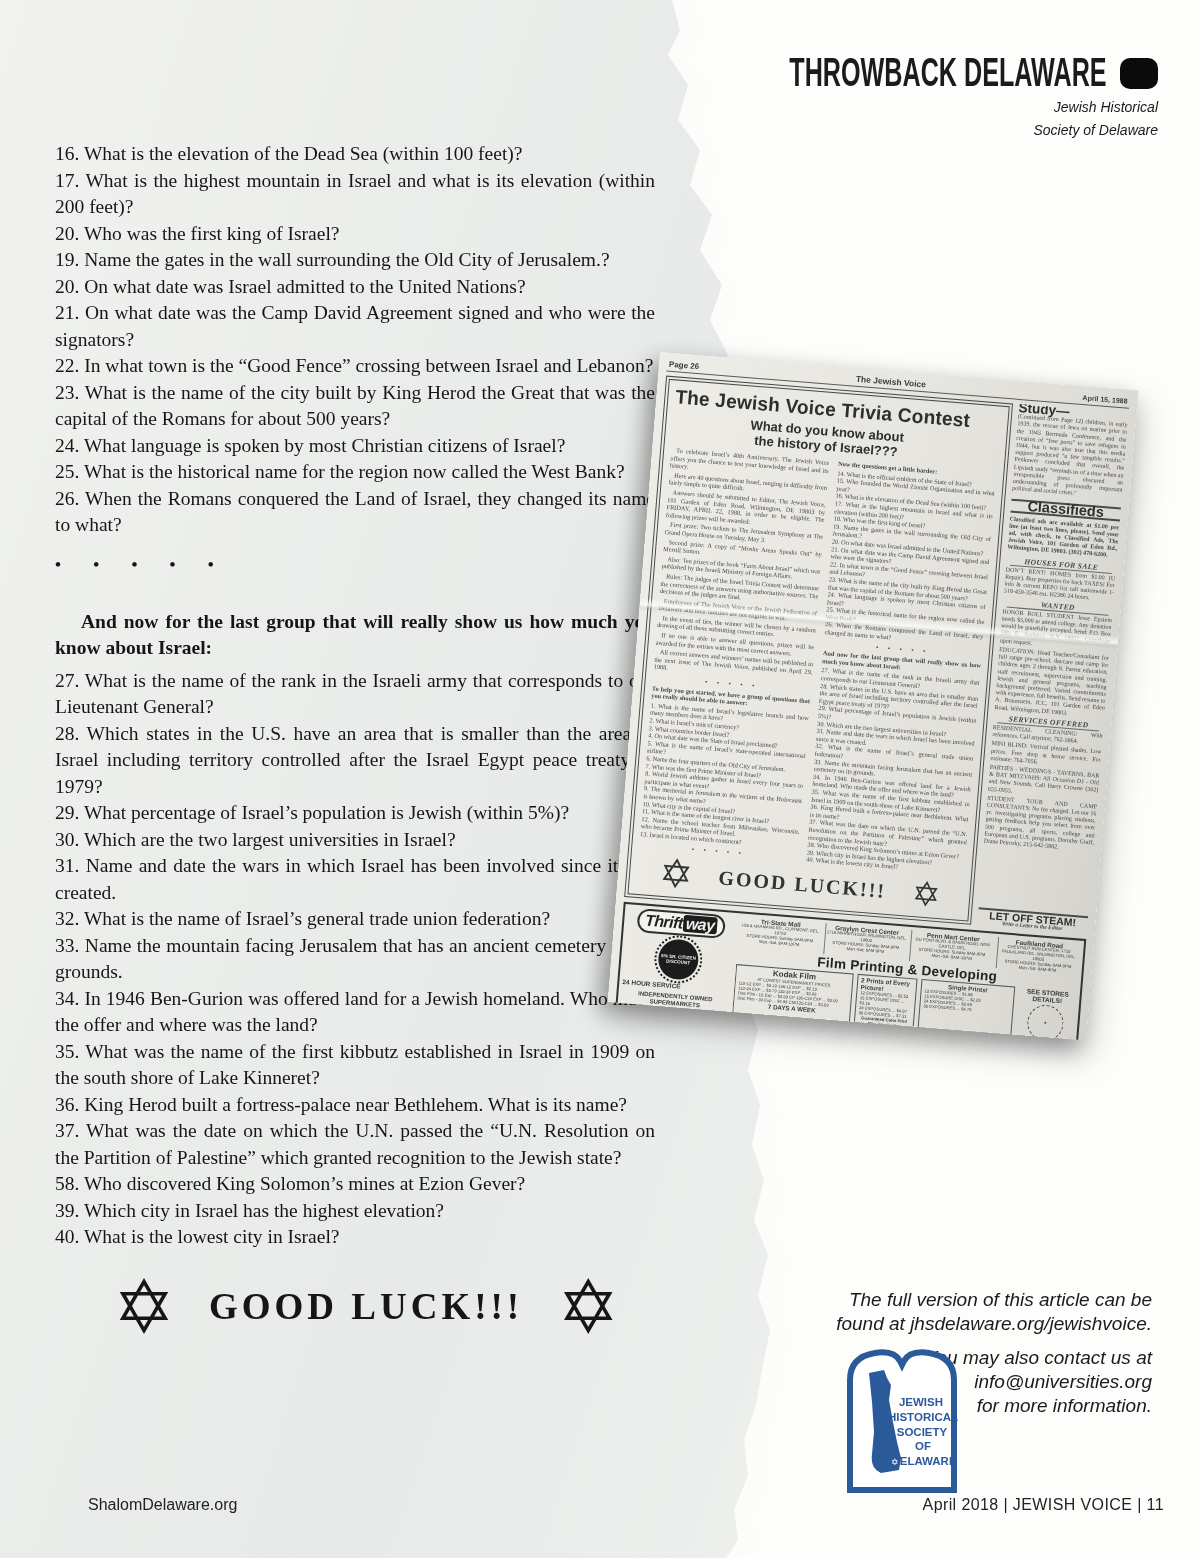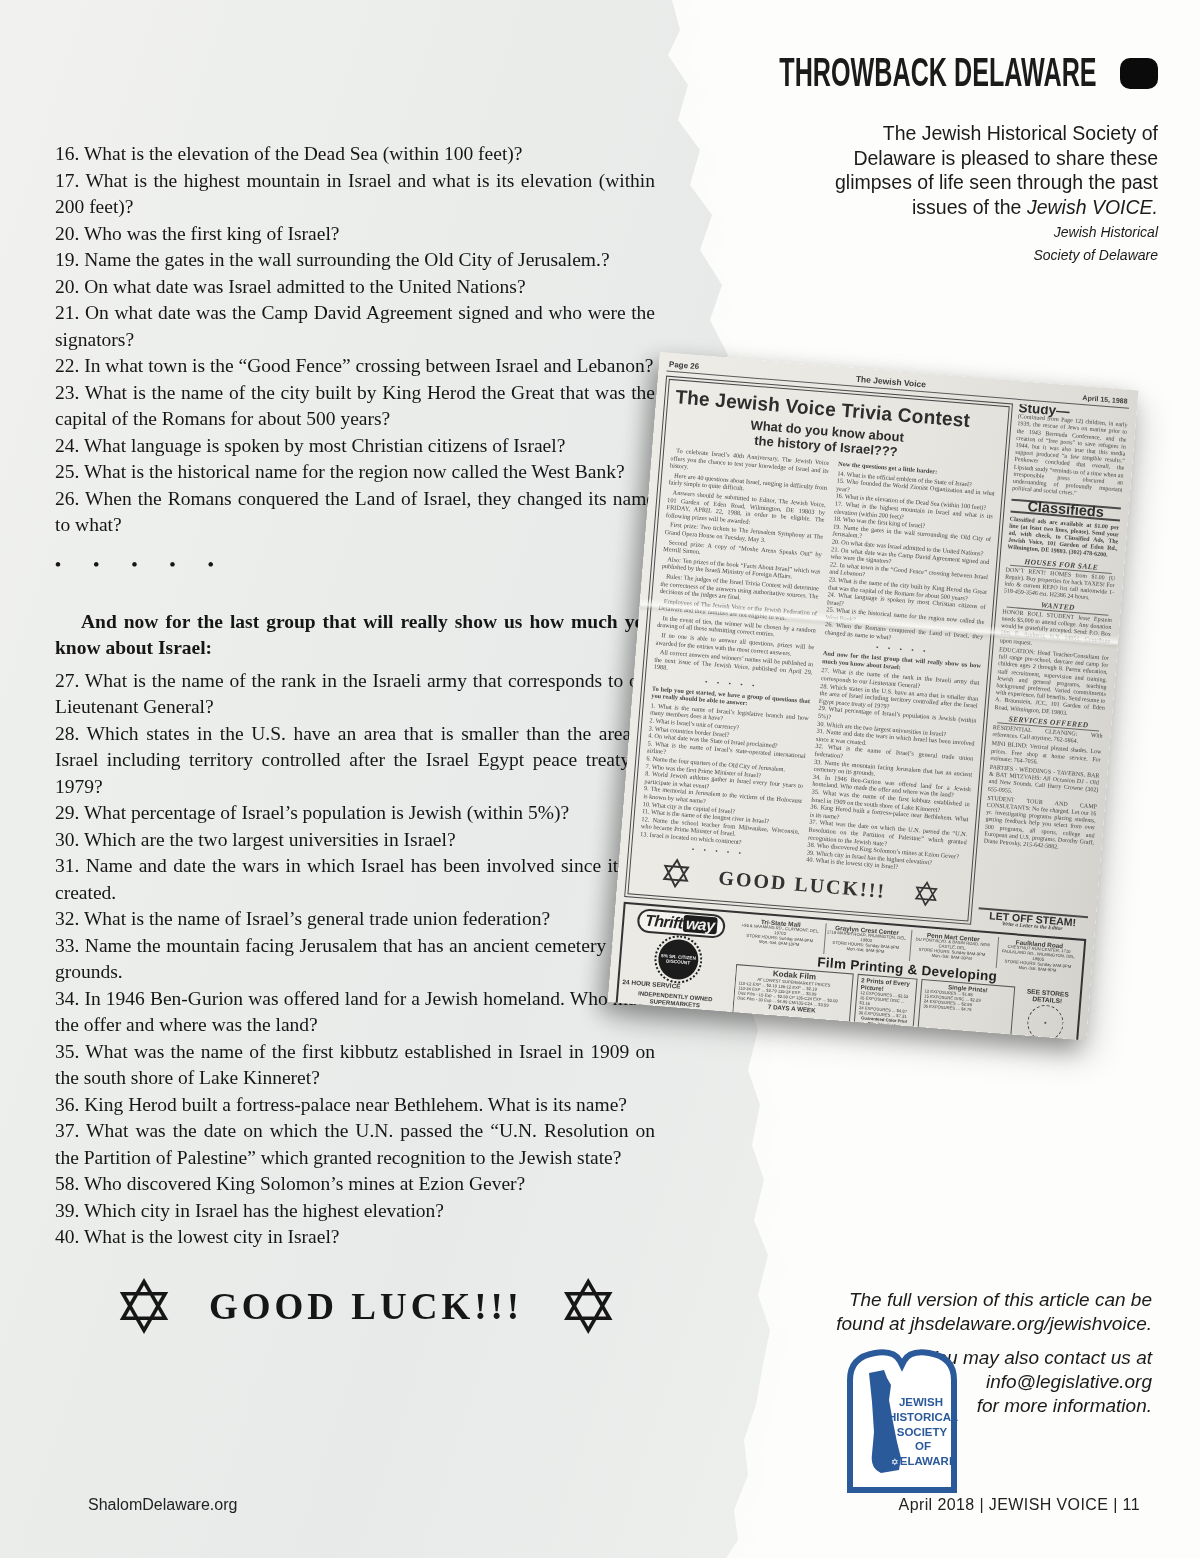--- a/index.html
+++ b/index.html
@@ -26,36 +26,36 @@
   .q{margin:0;font-size:19.5px;line-height:26.5px;text-align:justify;}
   .q b{font-weight:normal;}
   .dots{margin:16px 0 0 0;font-size:17px;font-weight:bold;letter-spacing:14px;}
   .group-head{margin:34px 0 6px 0;font-size:19.5px;line-height:26.5px;font-weight:bold;text-align:justify;text-indent:26px;}
   .goodluck-row{display:flex;align-items:center;gap:34px;margin:26px 0 0 58px;}
   .star-big{font-size:74px;line-height:60px;font-family:"DejaVu Sans",sans-serif;font-weight:normal;}
   .goodluck-text{font-size:37px;font-weight:bold;letter-spacing:4px;}
   
   .sidebar{position:absolute;right:42px;top:52px;width:330px;z-index:3;text-align:right;
     font-family:"Liberation Sans","DejaVu Sans",sans-serif;color:#1b1b1b;}
-  .tb-row{display:flex;justify-content:flex-end;align-items:center;gap:23px;}
+  .tb-row{display:flex;justify-content:flex-end;align-items:center;gap:13px;}
   .tb-title{font-size:37px;font-weight:bold;letter-spacing:0px;transform:scaleX(.68) scaleY(1.12);transform-origin:100% 50%;white-space:nowrap;}
   .squircle{width:38px;height:31px;background:#0b0b0b;border-radius:10px;flex:0 0 auto;}
   .sb-intro{margin:27px 0 0 0;font-size:19.5px;line-height:24.5px;}
   .sb-byline{margin:24px 0 0 0;font-size:20px;font-weight:bold;letter-spacing:.2px;}
   .sb-org{margin:2px 0 0 0;font-size:14px;line-height:23px;font-style:italic;}
   
   .full-version{position:absolute;right:48px;top:1288px;width:340px;z-index:3;text-align:right;
     font-family:"Liberation Sans","DejaVu Sans",sans-serif;font-style:italic;font-size:19px;line-height:24px;color:#1b1b1b;}
   .contact{position:absolute;right:48px;top:1346px;width:230px;z-index:3;text-align:right;
     font-family:"Liberation Sans","DejaVu Sans",sans-serif;font-style:italic;font-size:19px;line-height:24px;color:#1b1b1b;}
   .jhs-logo{position:absolute;left:843px;top:1340px;z-index:3;}
   .logo-text{font-family:"Liberation Sans","DejaVu Sans",sans-serif;font-weight:bold;fill:#2b5a9b;}
   
   .footer-left{position:absolute;left:55px;top:1496px;z-index:4;font-family:"Liberation Sans","DejaVu Sans",sans-serif;font-size:16px;color:#222;margin-left:33px;}
-  .footer-right{position:absolute;right:60px;top:1496px;z-index:4;font-family:"Liberation Sans","DejaVu Sans",sans-serif;font-size:16px;color:#222;letter-spacing:.4px;}
+  .footer-right{position:absolute;right:36px;top:1496px;z-index:4;font-family:"Liberation Sans","DejaVu Sans",sans-serif;font-size:16px;color:#222;letter-spacing:.4px;}
   
   .clipping{
     position:absolute;left:660px;top:352px;width:480px;height:652px;z-index:5;
     transform:rotate(4.6deg);transform-origin:0 0;
     background:linear-gradient(97deg,#edecE7 0%,#e7e6e1 45%,#dddcd6 80%,#d2d1cb 100%);
     box-shadow:-8px 10px 22px rgba(0,0,0,.32),6px 16px 34px rgba(0,0,0,.18);
     color:#3c3c3c;font-family:"Liberation Serif","DejaVu Serif",serif;
     padding:6px 8px;box-sizing:border-box;overflow:hidden;
   }
   .clipping:before{content:"";position:absolute;left:0;top:246px;width:100%;height:14px;
@@ -158,21 +158,20 @@
     <span class="goodluck-text">GOOD LUCK!!!</span>
     <span class="star-big">✡</span>
   </div>
 </div>
 
 <div class="sidebar">
   <div class="tb-row">
     <span class="tb-title">THROWBACK DELAWARE</span>
     <span class="squircle"></span>
   </div>
-  <p class="sb-intro"><span>The Jewish Historical Society of Delaware is pleased to share these glimpses of life seen through the past issues of the </span><i>Jewish VOICE.</i></p>
   <p class="sb-org"><span>Jewish Historical</span><br><span>Society of Delaware</span></p>
 </div>
 
 <div class="clipping">
   <div class="c-header">
     <span class="c-page">Page 26</span>
     <span class="c-masthead">The Jewish Voice</span>
     <span class="c-date">April 15, 1988</span>
   </div>
   <div class="c-main">
@@ -348,21 +347,21 @@
           <div class="burst-outline">★</div>
         </div>
       </div>
     </div>
   </div>
 </div>
 
 <div class="full-version">The full version of this article can be found at jhsdelaware.org/jewishvoice.</div>
 <div class="contact">
   <span>You may also contact us at</span><br>
-  <span>info@legislative.org</span><br>
+  <span>info@universities.org</span><br>
   <span>for more information.</span>
 </div>
 
 <div class="jhs-logo">
   <svg width="118" height="155" viewBox="0 0 118 155">
     <path d="M7,150 L7,40 Q7,17 32,13 Q51,10 57,21 L59,25 L61,21 Q67,10 86,13 Q111,17 111,40 L111,150 Z" fill="#ffffff" stroke="#2b5a9b" stroke-width="6"></path>
     <path d="M26,33 L41,30 L44,38 L48,45 L46,60 L50,82 L54,102 L58,118 L56,130 L38,133 Q27,128 29,114 L31,92 L29,62 Z" fill="#2b5a9b"></path>
     <g class="logo-text" text-anchor="middle">
       <text x="78" y="66" font-size="11.5" id="lg0">JEWISH</text>
       <text x="80" y="81" font-size="11.5" id="lg1">HISTORICAL</text>

